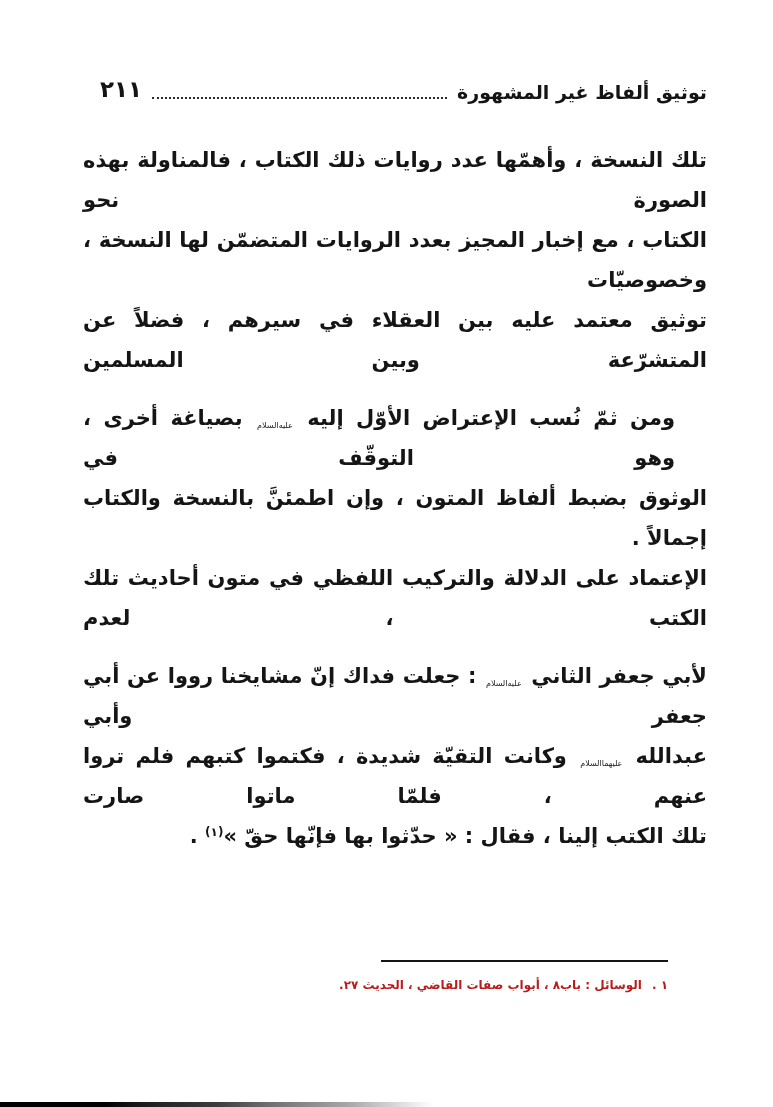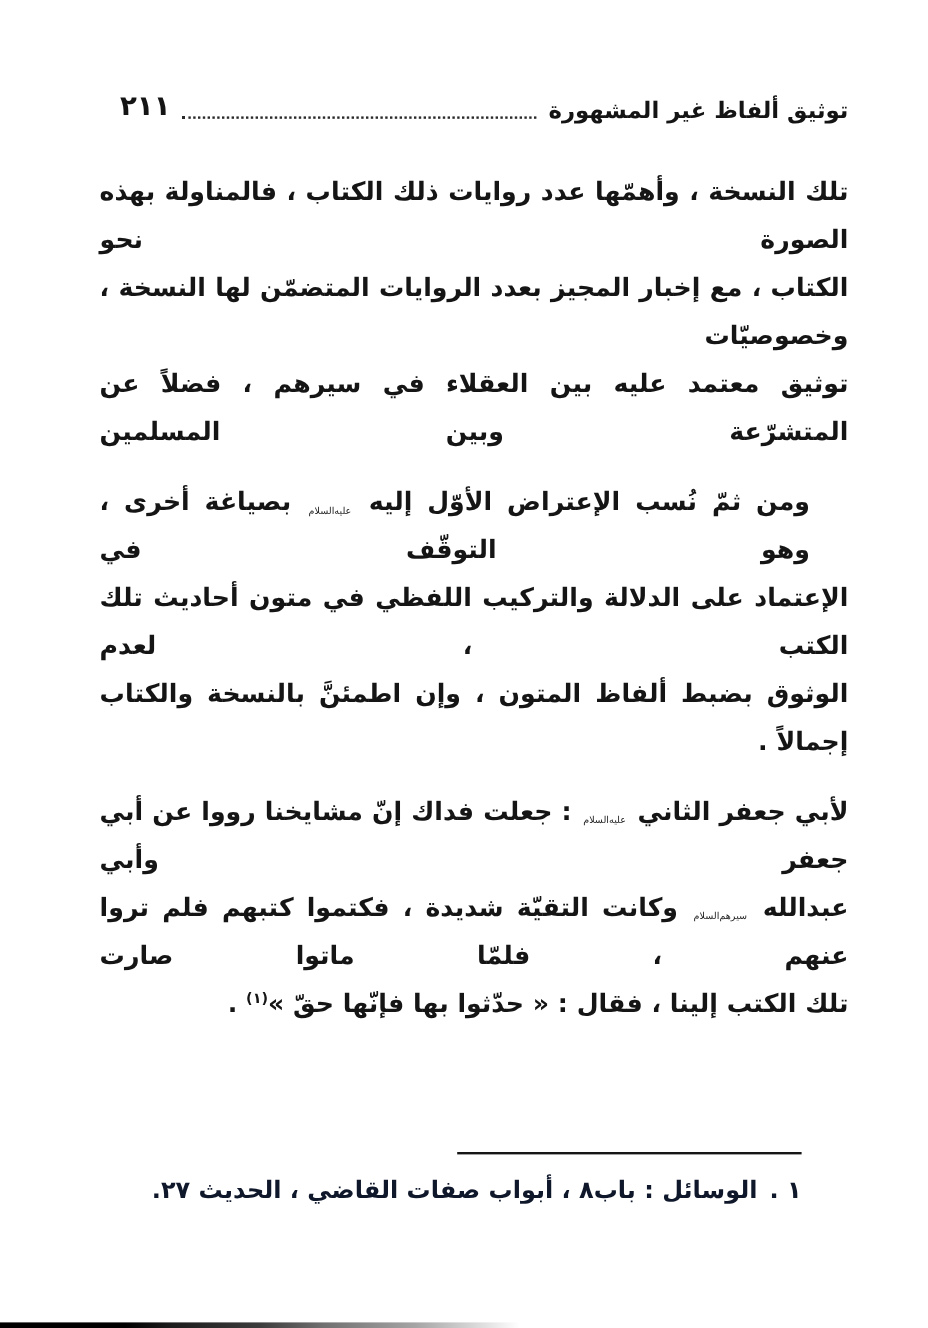--- a/index.html
+++ b/index.html
@@ -39,21 +39,21 @@
   
   .honorific{
     display:inline-flex;flex-direction:row;align-items:center;
     font-size:8px;font-weight:400;line-height:1.05;
     vertical-align:-3px;margin:0 2px;color:#222;
   }
 
   
   .footnote{
     position:absolute;top:960px;right:105px;left:83px;
-    font-size:20px;font-weight:700;color:#0f172a;
+    font-size:12px;font-weight:700;color:#b91c1c;
   }
   .fn-sep{width:287px;height:0;border-top:2.4px solid #161616;margin:0 0 14px 0;}
   .fn-item{line-height:1.5;}
   .fn-item .fn-marker{margin-left:10px;}
 
   
   .bottom-bar{
     position:absolute;bottom:0;left:0;width:433px;height:5px;
     background:linear-gradient(to right,
       #000 0%, #000 24%, #1c1c1c 33%, #3c3c3c 50%,
@@ -75,30 +75,30 @@
       <div class="para">
         <div class="line">تلك النسخة ، وأهمّها عدد روايات ذلك الكتاب ، فالمناولة بهذه الصورة نحو</div>
         <div class="line">الكتاب ، مع إخبار المجيز بعدد الروايات المتضمّن لها النسخة ، وخصوصيّات</div>
         <div class="line">توثيق معتمد عليه بين العقلاء في سيرهم ، فضلاً عن المتشرّعة وبين المسلمين</div>
       </div>
       <div class="para">
         <div class="line indent">ومن ثمّ نُسب الإعتراض الأوّل إليه <span class="honorific">
             <span>عليه</span>
             <span>السلام</span>
           </span> بصياغة أخرى ، وهو التوقّف في</div>
+        <div class="line last">الوثوق بضبط ألفاظ المتون ، وإن اطمئنَّ بالنسخة والكتاب إجمالاً .</div>
         <div class="line">الإعتماد على الدلالة والتركيب اللفظي في متون أحاديث تلك الكتب ، لعدم</div>
-        <div class="line last">الوثوق بضبط ألفاظ المتون ، وإن اطمئنَّ بالنسخة والكتاب إجمالاً .</div>
       </div>
       <div class="para">
         <div class="line">لأبي جعفر الثاني <span class="honorific">
             <span>عليه</span>
             <span>السلام</span>
           </span> : جعلت فداك إنّ مشايخنا رووا عن أبي جعفر وأبي</div>
         <div class="line">عبدالله <span class="honorific">
-            <span>سيرهم</span>
+            <span>عليهما</span>
             <span>السلام</span>
           </span> وكانت التقيّة شديدة ، فكتموا كتبهم فلم تروا عنهم ، فلمّا ماتوا صارت</div>
         <div class="line last">تلك الكتب إلينا ، فقال : « حدّثوا بها فإنّها حقّ »<sup class="fn-ref">(١)</sup> .</div>
       </div>
     </div>
 
   <div class="footnote">
     <div class="fn-sep"></div>
     <div>
         <div class="fn-item"><span class="fn-marker">١ .</span><span>الوسائل : باب٨ ، أبواب صفات القاضي ، الحديث ٢٧.</span></div>

